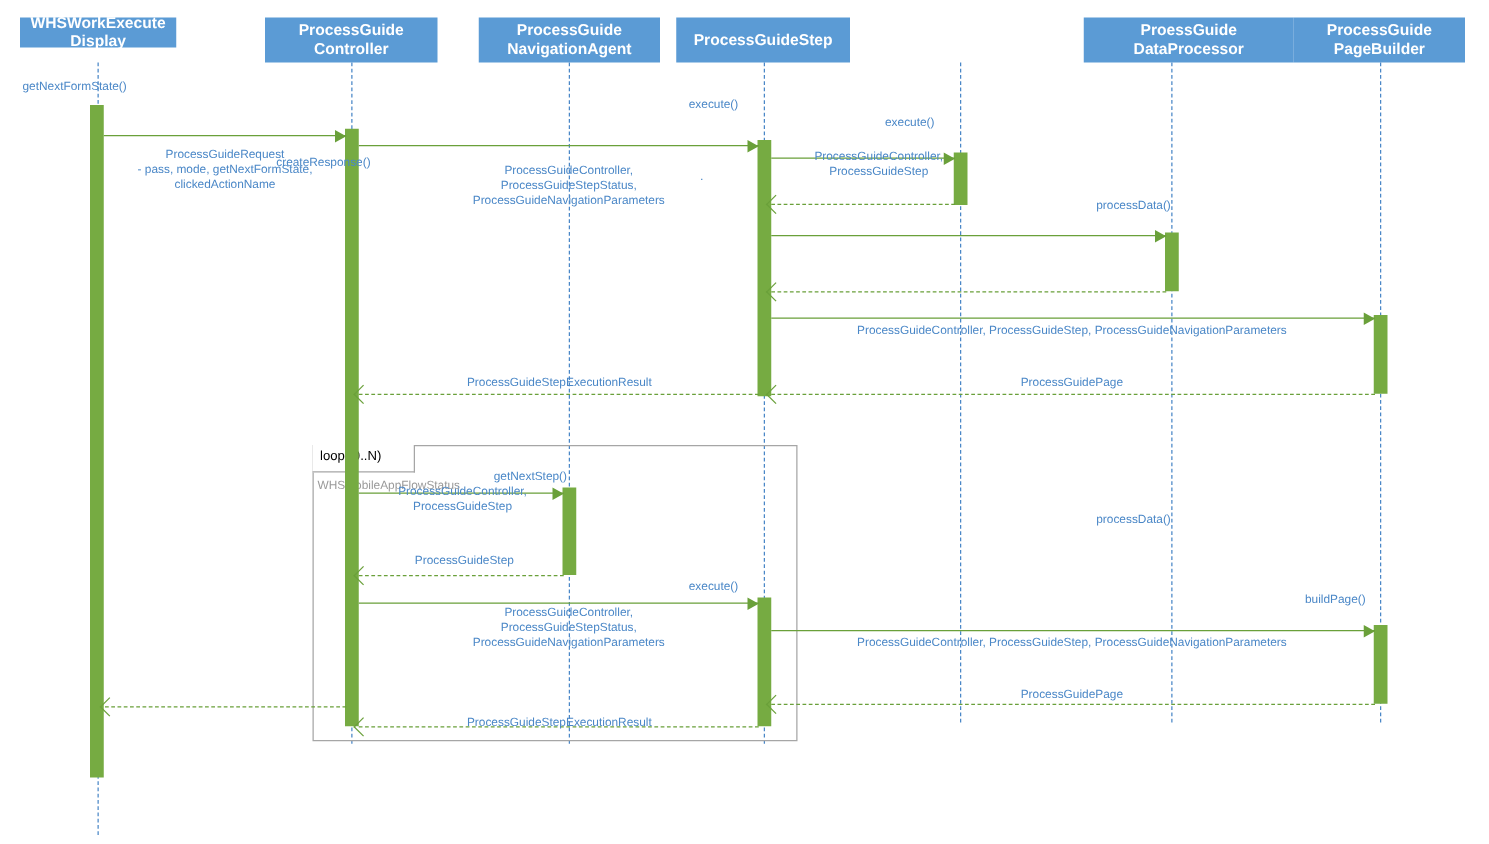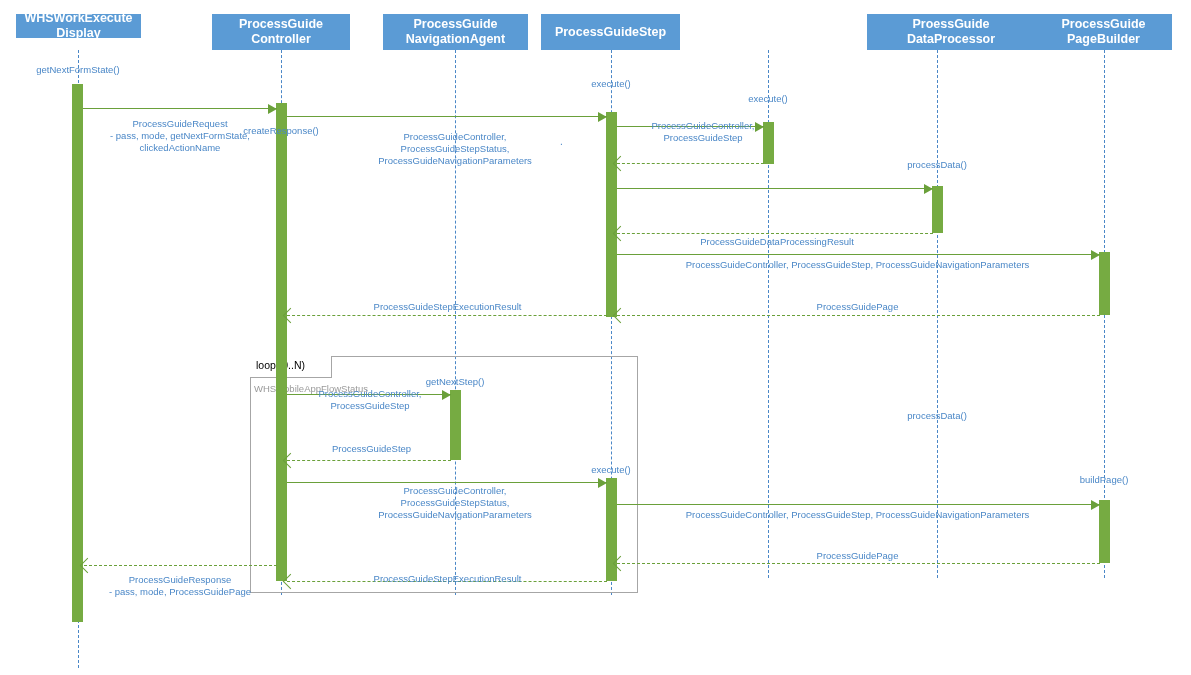--- a/index.html
+++ b/index.html
@@ -60,21 +60,20 @@
     font-size:9.5px;
     line-height:12px;
     text-align:center;
     white-space:pre-line;
   }
   .call-label{
     position:absolute;
     color:#4a87c7;
     font-size:9.5px;
     line-height:12px;
-    text-align:center;
     white-space:nowrap;
   }
   .frame{
     position:absolute;
     border:1px solid #a6a6a6;
     box-sizing:border-box;
     background:transparent;
   }
   .frame-tab{
     position:absolute;
@@ -177,21 +176,20 @@
 
   <div class="msg-line dashed" style="left:617px;top:163px;width:147px;"></div>
   <div class="arrow-head open-left" style="left:615px;top:158px;"></div>
   <div class="msg-label" style="left:640px;top:150px;width:120px;"></div>
 
   <div class="msg-line" style="left:617px;top:188px;width:316px;"></div>
   <div class="arrow-head solid-right" style="left:924px;top:184px;"></div>
 
   <div class="msg-line dashed" style="left:617px;top:233px;width:316px;"></div>
   <div class="arrow-head open-left" style="left:615px;top:228px;"></div>
-  <div class="msg-label" style="left:637px;top:236px;width:280px;">ProcessGuideDataProcessingResult</div>
 
   <div class="msg-line" style="left:617px;top:254px;width:483px;"></div>
   <div class="arrow-head solid-right" style="left:1091px;top:250px;"></div>
   <div class="msg-label" style="left:620px;top:259px;width:475px;">ProcessGuideController, ProcessGuideStep, ProcessGuideNavigationParameters</div>
 
   <div class="msg-line dashed" style="left:617px;top:315px;width:483px;"></div>
   <div class="arrow-head open-left" style="left:615px;top:310px;"></div>
   <div class="msg-label" style="left:620px;top:301px;width:475px;">ProcessGuidePage</div>
 
   <div class="msg-line dashed" style="left:287px;top:315px;width:320px;"></div>
@@ -220,16 +218,14 @@
   <div class="msg-line dashed" style="left:617px;top:563px;width:483px;"></div>
   <div class="arrow-head open-left" style="left:615px;top:558px;"></div>
   <div class="msg-label" style="left:620px;top:550px;width:475px;">ProcessGuidePage</div>
 
   <div class="msg-line dashed" style="left:287px;top:581px;width:320px;"></div>
   <div class="arrow-head open-left" style="left:285px;top:576px;"></div>
   <div class="msg-label" style="left:305px;top:573px;width:285px;">ProcessGuideStepExecutionResult</div>
 
   <div class="msg-line dashed" style="left:84px;top:565px;width:193px;"></div>
   <div class="arrow-head open-left" style="left:82px;top:560px;"></div>
-  <div class="msg-label" style="left:85px;top:574px;width:190px;">ProcessGuideResponse
-- pass, mode, ProcessGuidePage</div>
 
 </div>
 
 </body></html>

